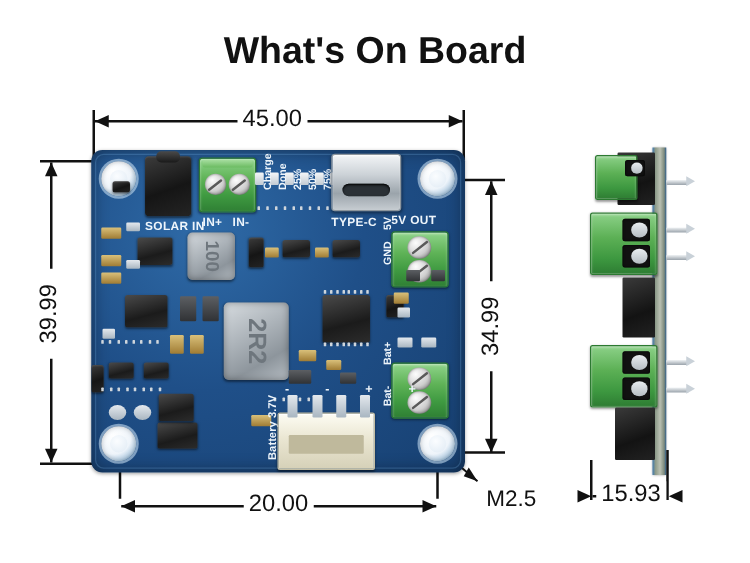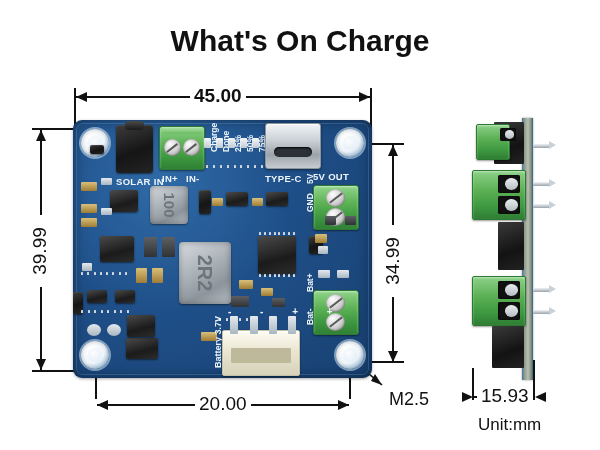--- a/index.html
+++ b/index.html
@@ -130,29 +130,29 @@
     background:linear-gradient(180deg,#f0f3f5,#9aa3ab);}
   .pintip{position:absolute;width:0;height:0;border-top:4px solid transparent;border-bottom:4px solid transparent;border-left:7px solid #c9d1d8;}
 
   .unit{position:absolute;color:#111;font-size:17px;}
 </style>
 </head>
 <body>
 
 <div id="stage">
 
-  <div class="title">What's On Charge</div>
+  <div class="title">What's On Board</div>
 
   <div>
     <div class="ext" style="left:74px;top:88px;width:1.5px;height:38px;"></div>
     <div class="ext" style="left:370px;top:88px;width:1.5px;height:40px;"></div>
     <div class="dimline" style="left:76px;top:96px;width:294px;"></div>
     <div class="arrow ar-left" style="left:76px;top:92px;"></div>
     <div class="arrow ar-right" style="left:359px;top:92px;"></div>
-    <div class="dimtext" style="left:190px;top:85px;font-weight:bold;">45.00</div>
+    <div class="dimtext" style="left:190px;top:85px;">45.00</div>
   </div>
 
   <div>
     <div class="ext" style="left:32px;top:128px;width:46px;height:1.5px;"></div>
     <div class="ext" style="left:32px;top:370px;width:46px;height:1.5px;"></div>
     <div class="dimlineV" style="left:40px;top:130px;height:240px;"></div>
     <div class="arrow ar-up" style="left:36px;top:130px;"></div>
     <div class="arrow ar-down" style="left:36px;top:359px;"></div>
     <div class="dimtextV" style="left:4px;top:240px;width:72px;text-align:center;transform:rotate(-90deg);">39.99</div>
   </div>
@@ -400,15 +400,14 @@
 
   <div>
     <div class="ext" style="left:472px;top:368px;width:1.5px;height:32px;"></div>
     <div class="ext" style="left:533px;top:360px;width:1.5px;height:40px;"></div>
     <div class="dimline" style="left:474px;top:396px;width:58px;"></div>
     <div class="arrow ar-right" style="left:462px;top:392px;"></div>
     <div class="arrow ar-left" style="left:535px;top:392px;"></div>
     <div class="dimtext" style="left:477px;top:385px;">15.93</div>
   </div>
 
-  <div class="unit" style="left:478px;top:415px;">Unit:mm</div>
 
 </div>
 
 </body></html>

